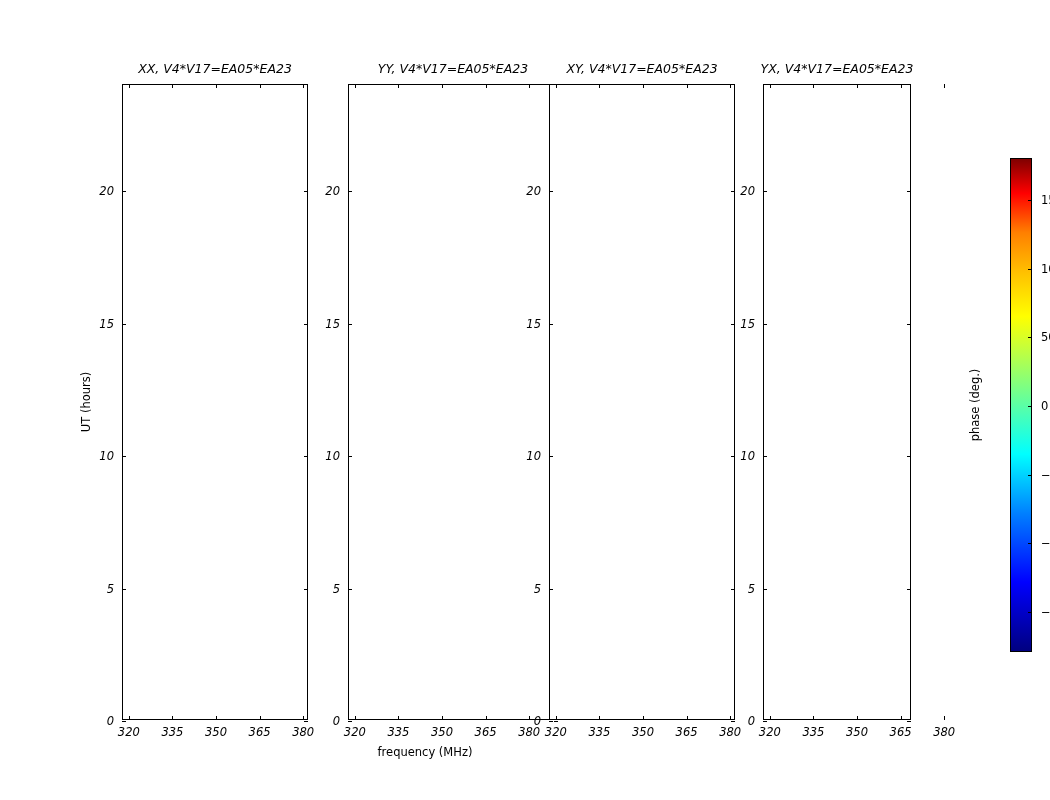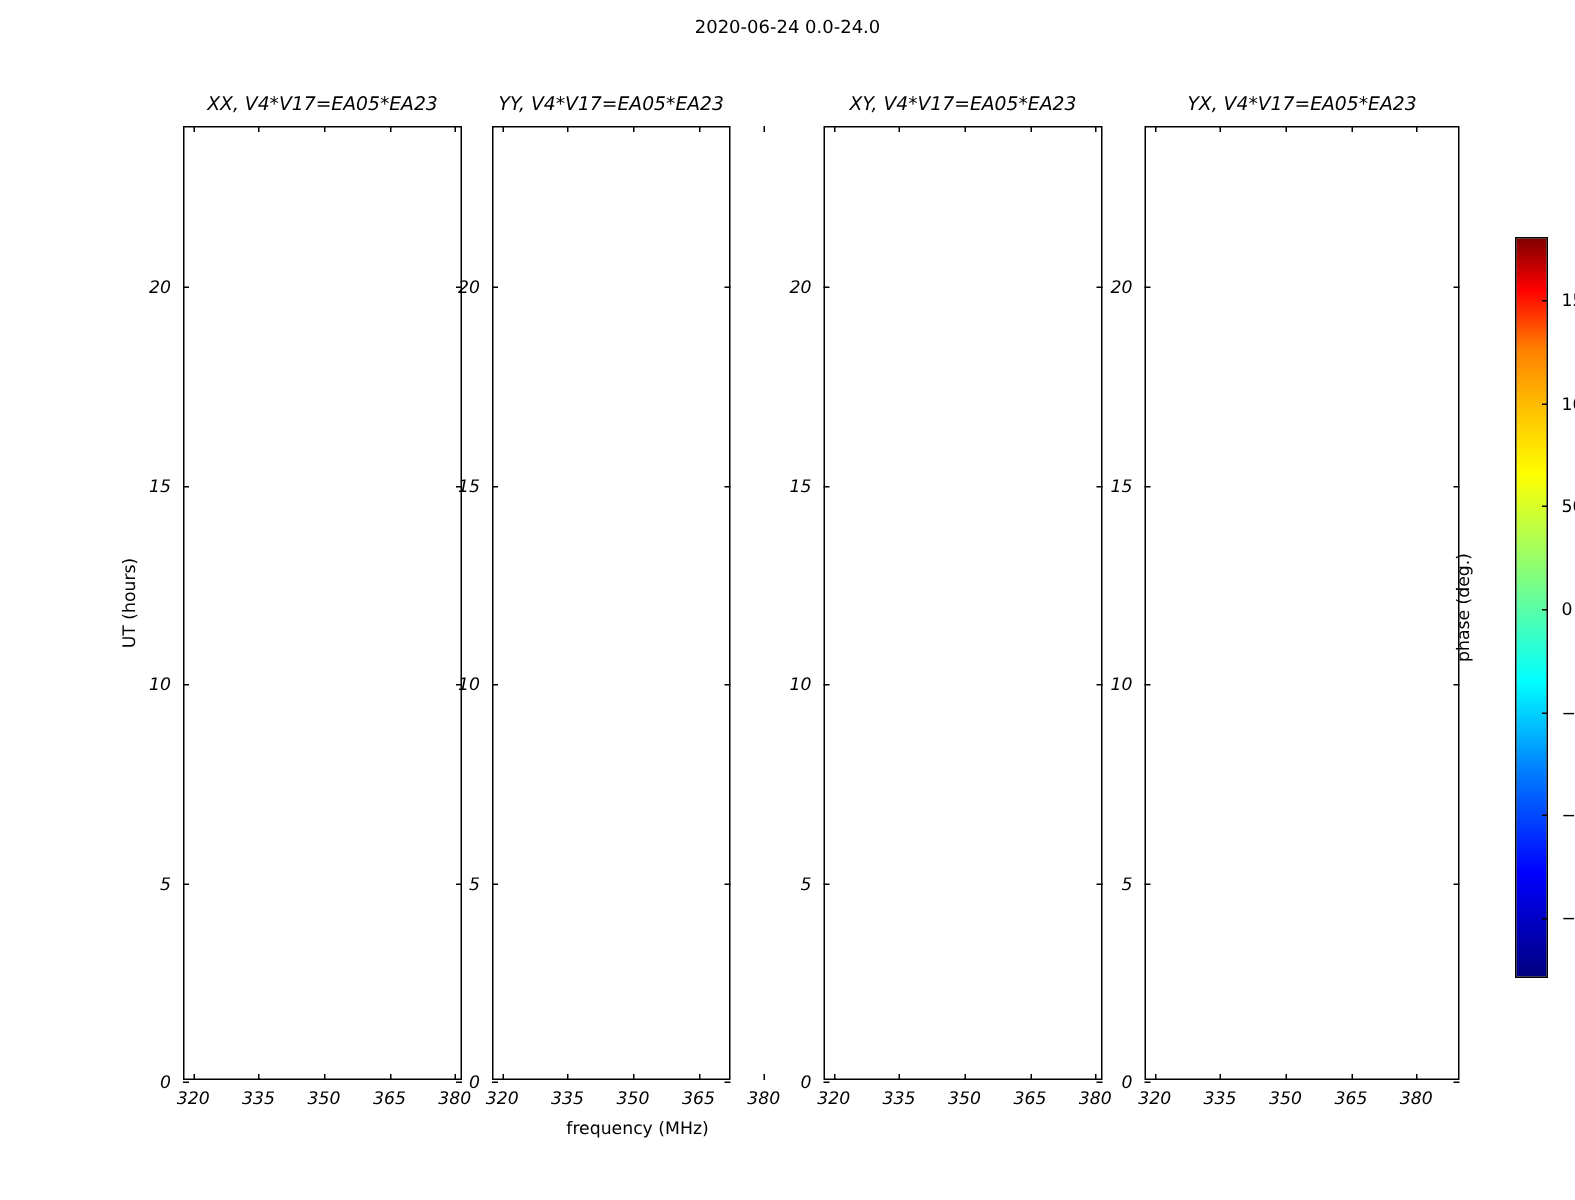--- a/index.html
+++ b/index.html
@@ -151,21 +151,20 @@
     transform: translate(-50%, -50%) rotate(-90deg);
     font-size: 11.5px;
     white-space: nowrap;
   }
 </style>
 </head>
 <body>
 
 <div class="figure">
 
-  <div class="suptitle">2020-06-24 0.0-24.0</div>
 
   <div class="panel" id="panel0" style="left:122px; width:186px;">
     <div class="panel-title">XX, V4*V17=EA05*EA23</div>
   <div class="tick-x" style="left: 5.8125px;"></div>
       <div class="tick-x-top" style="left: 5.8125px;"></div>
       <div class="tick-xlabel" style="left: 5.8125px;">320</div>
       <div class="tick-x" style="left: 49.4062px;"></div>
       <div class="tick-x-top" style="left: 49.4062px;"></div>
       <div class="tick-xlabel" style="left: 49.4062px;">335</div>
       <div class="tick-x" style="left: 93px;"></div>
@@ -187,21 +186,21 @@
       <div class="tick-y-right" style="top: 371px;"></div>
       <div class="tick-ylabel" style="top: 371px;">10</div>
       <div class="tick-y" style="top: 238.5px;"></div>
       <div class="tick-y-right" style="top: 238.5px;"></div>
       <div class="tick-ylabel" style="top: 238.5px;">15</div>
       <div class="tick-y" style="top: 106px;"></div>
       <div class="tick-y-right" style="top: 106px;"></div>
       <div class="tick-ylabel" style="top: 106px;">20</div>
     </div>
 
-  <div class="panel" id="panel1" style="left:328px; width:159px;">
+  <div class="panel" id="panel1" style="left:348px; width:210px;">
     <div class="panel-title">YY, V4*V17=EA05*EA23</div>
   <div class="tick-x" style="left: 5.8125px;"></div>
       <div class="tick-x-top" style="left: 5.8125px;"></div>
       <div class="tick-xlabel" style="left: 5.8125px;">320</div>
       <div class="tick-x" style="left: 49.4062px;"></div>
       <div class="tick-x-top" style="left: 49.4062px;"></div>
       <div class="tick-xlabel" style="left: 49.4062px;">335</div>
       <div class="tick-x" style="left: 93px;"></div>
       <div class="tick-x-top" style="left: 93px;"></div>
       <div class="tick-xlabel" style="left: 93px;">350</div>
@@ -255,21 +254,21 @@
       <div class="tick-y-right" style="top: 371px;"></div>
       <div class="tick-ylabel" style="top: 371px;">10</div>
       <div class="tick-y" style="top: 238.5px;"></div>
       <div class="tick-y-right" style="top: 238.5px;"></div>
       <div class="tick-ylabel" style="top: 238.5px;">15</div>
       <div class="tick-y" style="top: 106px;"></div>
       <div class="tick-y-right" style="top: 106px;"></div>
       <div class="tick-ylabel" style="top: 106px;">20</div>
     </div>
 
-  <div class="panel" id="panel3" style="left:763px; width:210px;">
+  <div class="panel" id="panel3" style="left:763px; width:148px;">
     <div class="panel-title">YX, V4*V17=EA05*EA23</div>
   <div class="tick-x" style="left: 5.8125px;"></div>
       <div class="tick-x-top" style="left: 5.8125px;"></div>
       <div class="tick-xlabel" style="left: 5.8125px;">320</div>
       <div class="tick-x" style="left: 49.4062px;"></div>
       <div class="tick-x-top" style="left: 49.4062px;"></div>
       <div class="tick-xlabel" style="left: 49.4062px;">335</div>
       <div class="tick-x" style="left: 93px;"></div>
       <div class="tick-x-top" style="left: 93px;"></div>
       <div class="tick-xlabel" style="left: 93px;">350</div>

